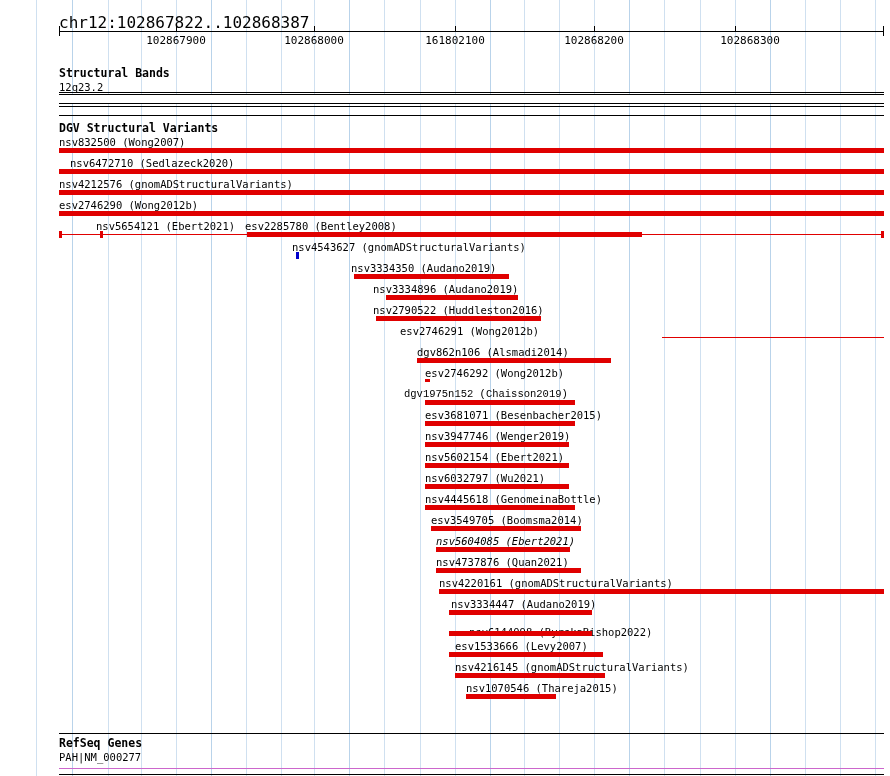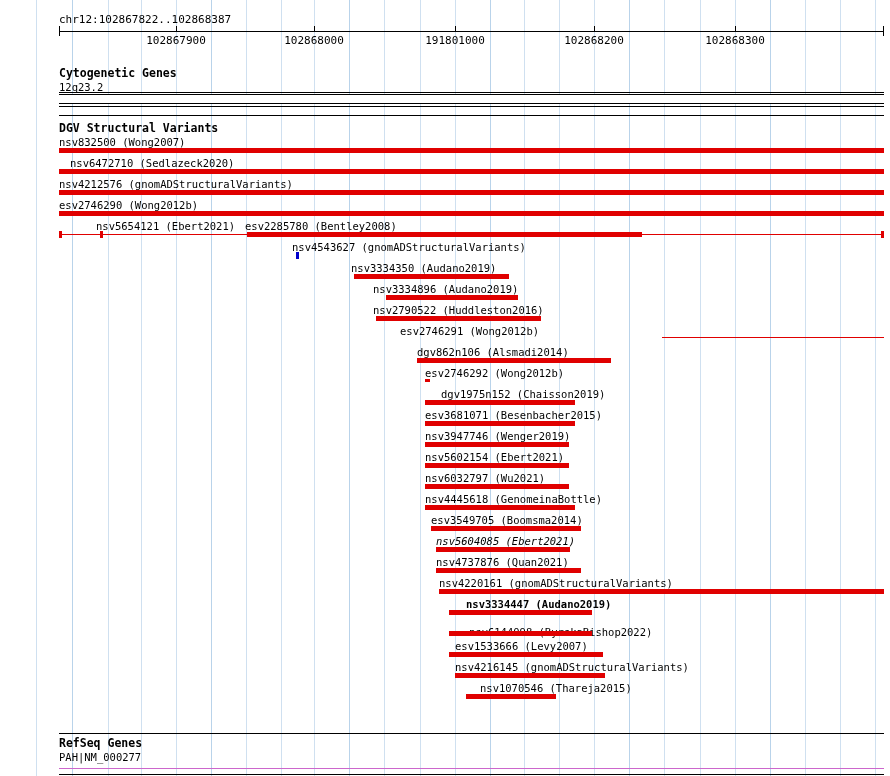--- a/index.html
+++ b/index.html
@@ -26,21 +26,21 @@
     height: 776px;
     background: #cfe0f0;
   }
   .gridline.major {
     background: #b9d3ea;
   }
   .locus-label {
     position: absolute;
     left: 59px;
     top: 13px;
-    font-size: 11px;
+    font-size: 16px;
     letter-spacing: 0px;
     white-space: nowrap;
   }
   
   .ruler-line {
     position: absolute;
     left: 59px;
     top: 31px;
     width: 825px;
     height: 1px;
@@ -177,28 +177,28 @@
 
   <div class="ruler-line"></div>
   <div class="ruler-endtick" style="left:59px;"></div>
   <div class="ruler-endtick" style="left:883px;"></div>
   <div id="ruler-ticks">
       <div class="ruler-tick" style="left: 176px;"></div>
       <div class="ruler-label" style="left: 176px;">102867900</div>
       <div class="ruler-tick" style="left: 314px;"></div>
       <div class="ruler-label" style="left: 314px;">102868000</div>
       <div class="ruler-tick" style="left: 455px;"></div>
-      <div class="ruler-label" style="left: 455px;">191801000</div>
+      <div class="ruler-label" style="left: 455px;">161802100</div>
       <div class="ruler-tick" style="left: 594px;"></div>
       <div class="ruler-label" style="left: 594px;">102868200</div>
       <div class="ruler-tick" style="left: 735px;"></div>
-      <div class="ruler-label" style="left: 735px;">102868300</div>
+      <div class="ruler-label" style="left: 750px;">102868300</div>
     </div>
 
-  <div class="section-title" style="left:59px; top:66px;">Cytogenetic Genes</div>
+  <div class="section-title" style="left:59px; top:66px;">Structural Bands</div>
   <div class="sub-label" style="left:59px; top:81px;">12q23.2</div>
   <div class="cyto-band" style="top:94px;"></div>
   <div class="hr" style="top:92px;"></div>
   <div class="hr" style="top:106px;"></div>
   <div class="hr" style="top:115px;"></div>
 
   <div class="section-title" style="left:59px; top:121px;">DGV Structural Variants</div>
   <div id="variants">
       <div class="var-label" style="left: 59px; top: 136px;">nsv832500 (Wong2007)</div>
       <div class="var-bar" style="left: 59px; top: 148px; width: 825px;"></div>
@@ -222,49 +222,49 @@
       <div class="var-label" style="left: 373px; top: 283px;">nsv3334896 (Audano2019)</div>
       <div class="var-bar" style="left: 386px; top: 295px; width: 132px;"></div>
       <div class="var-label" style="left: 373px; top: 304px;">nsv2790522 (Huddleston2016)</div>
       <div class="var-bar" style="left: 376px; top: 316px; width: 165px;"></div>
       <div class="var-label" style="left: 400px; top: 325px;">esv2746291 (Wong2012b)</div>
       <div class="var-line" style="left: 662px; top: 337px; width: 222px;"></div>
       <div class="var-label" style="left: 417px; top: 346px;">dgv862n106 (Alsmadi2014)</div>
       <div class="var-bar" style="left: 417px; top: 358px; width: 194px;"></div>
       <div class="var-label" style="left: 425px; top: 367px;">esv2746292 (Wong2012b)</div>
       <div class="var-bar thin" style="left: 425px; top: 379px; width: 5px;"></div>
-      <div class="var-label" style="left: 441px; top: 388px;">dgv1975n152 (Chaisson2019)</div>
+      <div class="var-label" style="left: 404px; top: 388px; font-family: Liberation Mono, monospace;">dgv1975n152 (Chaisson2019)</div>
       <div class="var-bar" style="left: 425px; top: 400px; width: 150px;"></div>
       <div class="var-label" style="left: 425px; top: 409px;">esv3681071 (Besenbacher2015)</div>
       <div class="var-bar" style="left: 425px; top: 421px; width: 150px;"></div>
       <div class="var-label" style="left: 425px; top: 430px;">nsv3947746 (Wenger2019)</div>
       <div class="var-bar" style="left: 425px; top: 442px; width: 144px;"></div>
       <div class="var-label" style="left: 425px; top: 451px;">nsv5602154 (Ebert2021)</div>
       <div class="var-bar" style="left: 425px; top: 463px; width: 144px;"></div>
       <div class="var-label" style="left: 425px; top: 472px;">nsv6032797 (Wu2021)</div>
       <div class="var-bar" style="left: 425px; top: 484px; width: 144px;"></div>
       <div class="var-label" style="left: 425px; top: 493px;">nsv4445618 (GenomeinaBottle)</div>
       <div class="var-bar" style="left: 425px; top: 505px; width: 150px;"></div>
       <div class="var-label" style="left: 431px; top: 514px;">esv3549705 (Boomsma2014)</div>
       <div class="var-bar" style="left: 431px; top: 526px; width: 150px;"></div>
       <div class="var-label" style="left: 436px; top: 535px; font-style: italic;">nsv5604085 (Ebert2021)</div>
       <div class="var-bar" style="left: 436px; top: 547px; width: 134px;"></div>
       <div class="var-label" style="left: 436px; top: 556px;">nsv4737876 (Quan2021)</div>
       <div class="var-bar" style="left: 436px; top: 568px; width: 145px;"></div>
       <div class="var-label" style="left: 439px; top: 577px;">nsv4220161 (gnomADStructuralVariants)</div>
       <div class="var-bar" style="left: 439px; top: 589px; width: 445px;"></div>
-      <div class="var-label" style="left: 466px; top: 598px; font-weight: bold;">nsv3334447 (Audano2019)</div>
+      <div class="var-label" style="left: 451px; top: 598px;">nsv3334447 (Audano2019)</div>
       <div class="var-bar" style="left: 449px; top: 610px; width: 143px;"></div>
       <div class="var-label" style="left: 449px; top: 626px; margin-left: 20px;">nsv6144098 (ByrskaBishop2022)</div>
       <div class="var-bar" style="left: 449px; top: 631px; width: 143px;"></div>
       <div class="var-label" style="left: 455px; top: 640px; text-align: center;">esv1533666 (Levy2007)</div>
       <div class="var-bar" style="left: 449px; top: 652px; width: 154px;"></div>
       <div class="var-label" style="left: 455px; top: 661px;">nsv4216145 (gnomADStructuralVariants)</div>
       <div class="var-bar" style="left: 455px; top: 673px; width: 150px;"></div>
-      <div class="var-label" style="left: 480px; top: 682px;">nsv1070546 (Thareja2015)</div>
+      <div class="var-label" style="left: 466px; top: 682px;">nsv1070546 (Thareja2015)</div>
       <div class="var-bar" style="left: 466px; top: 694px; width: 90px;"></div>
     </div>
 
   <div class="hr" style="top:733px;"></div>
   <div class="section-title" style="left:59px; top:736px;">RefSeq Genes</div>
   <div class="sub-label" style="left:59px; top:751px;">PAH|NM_000277</div>
   <div class="gene-line" style="left:59px; top:768px; width:825px;"></div>
   <div class="bottom-rule" style="top:774px;"></div>
 </div>
 

